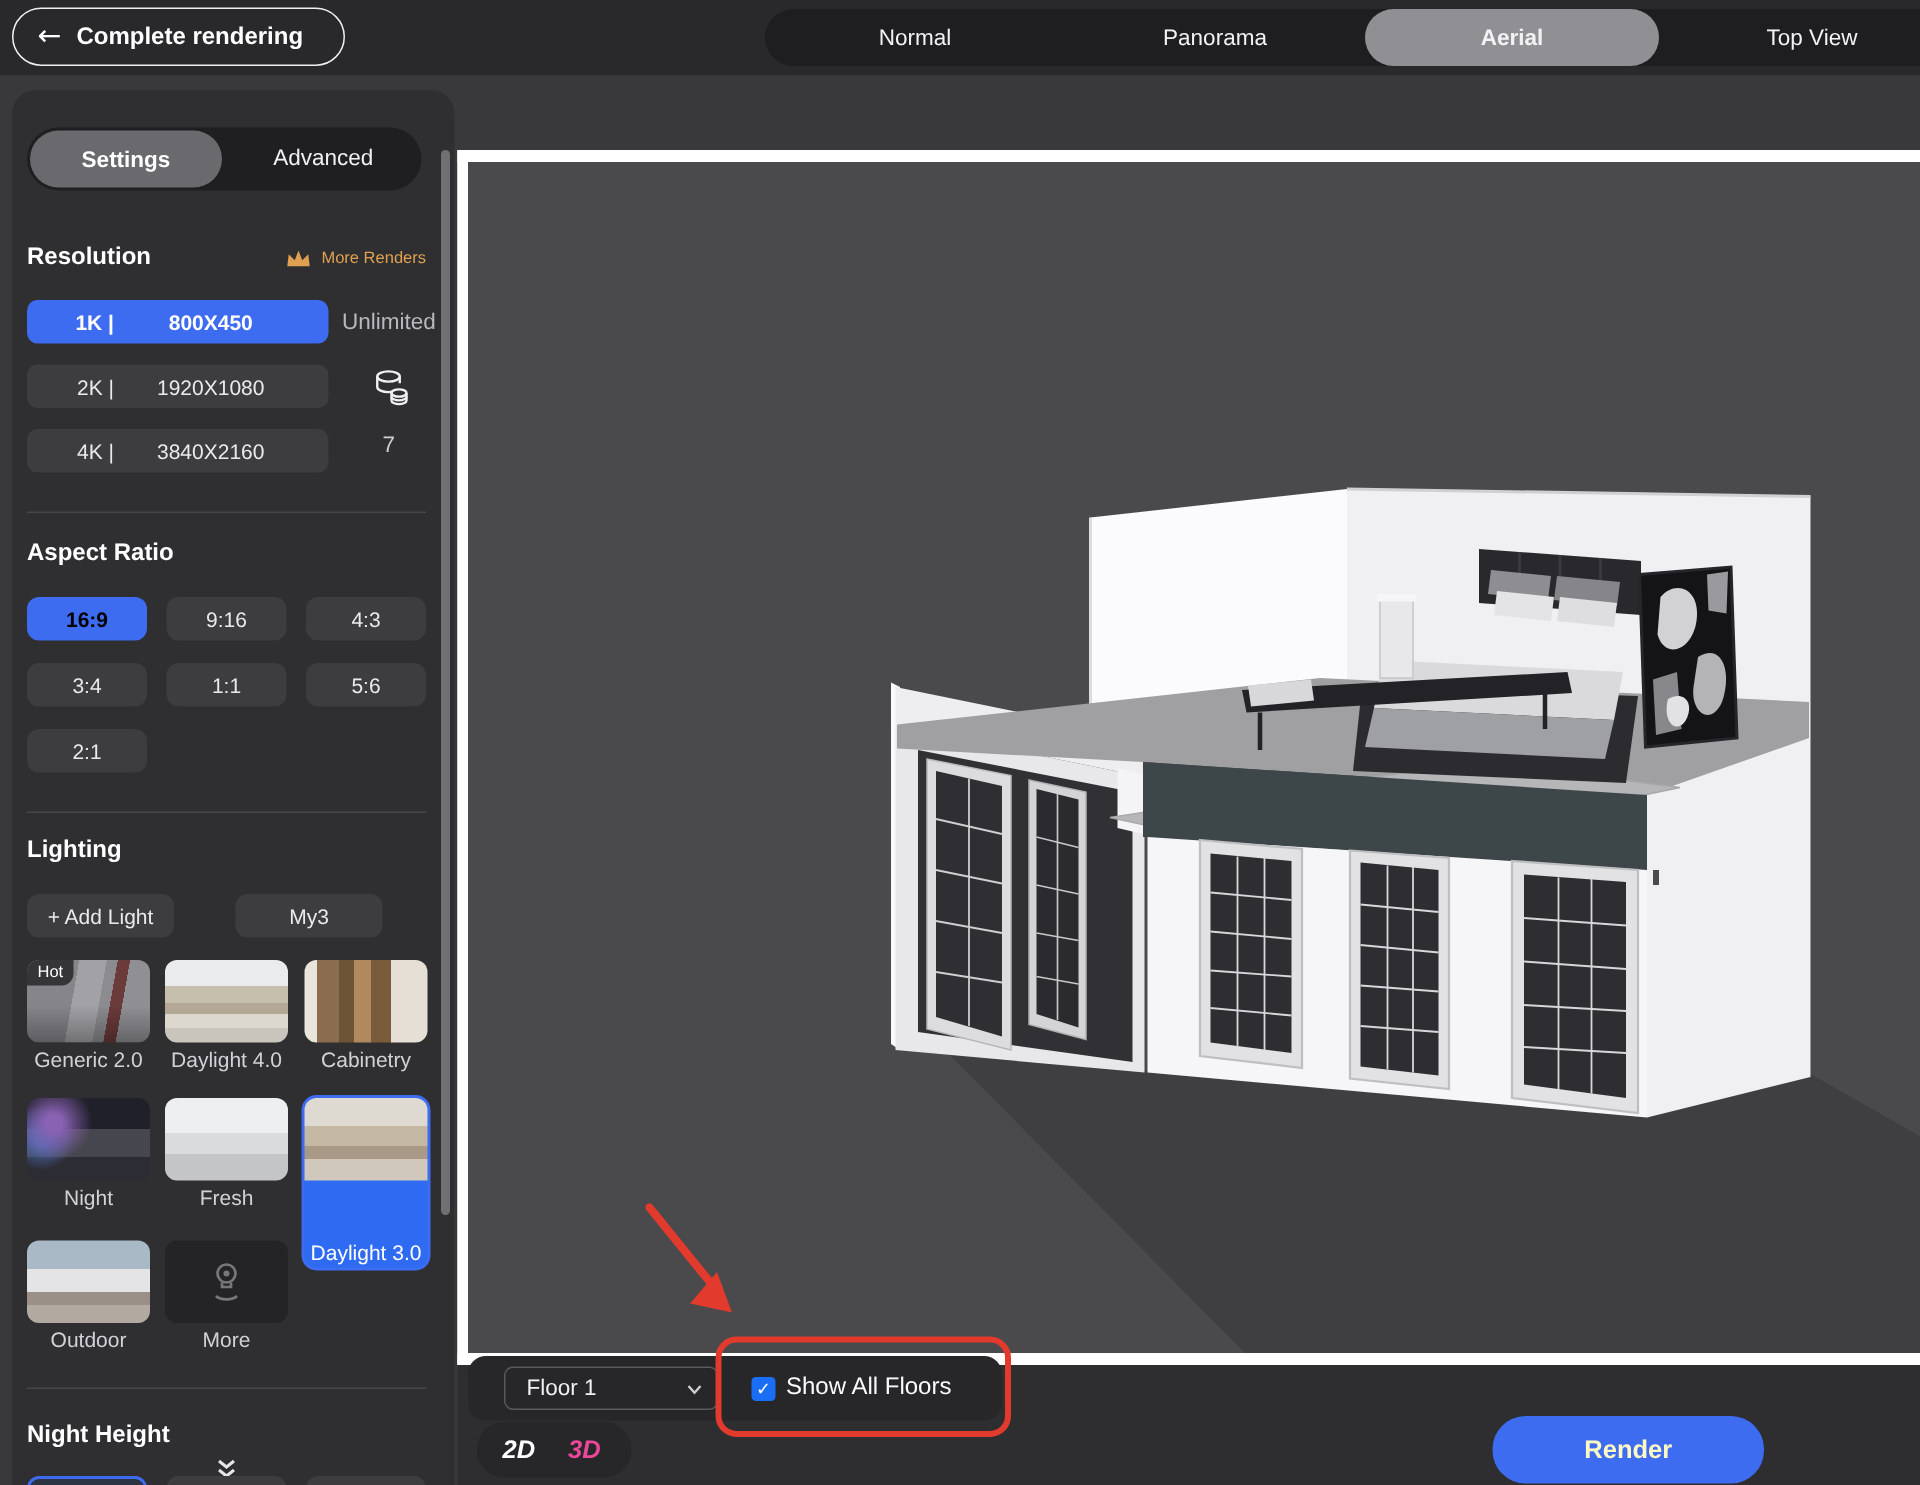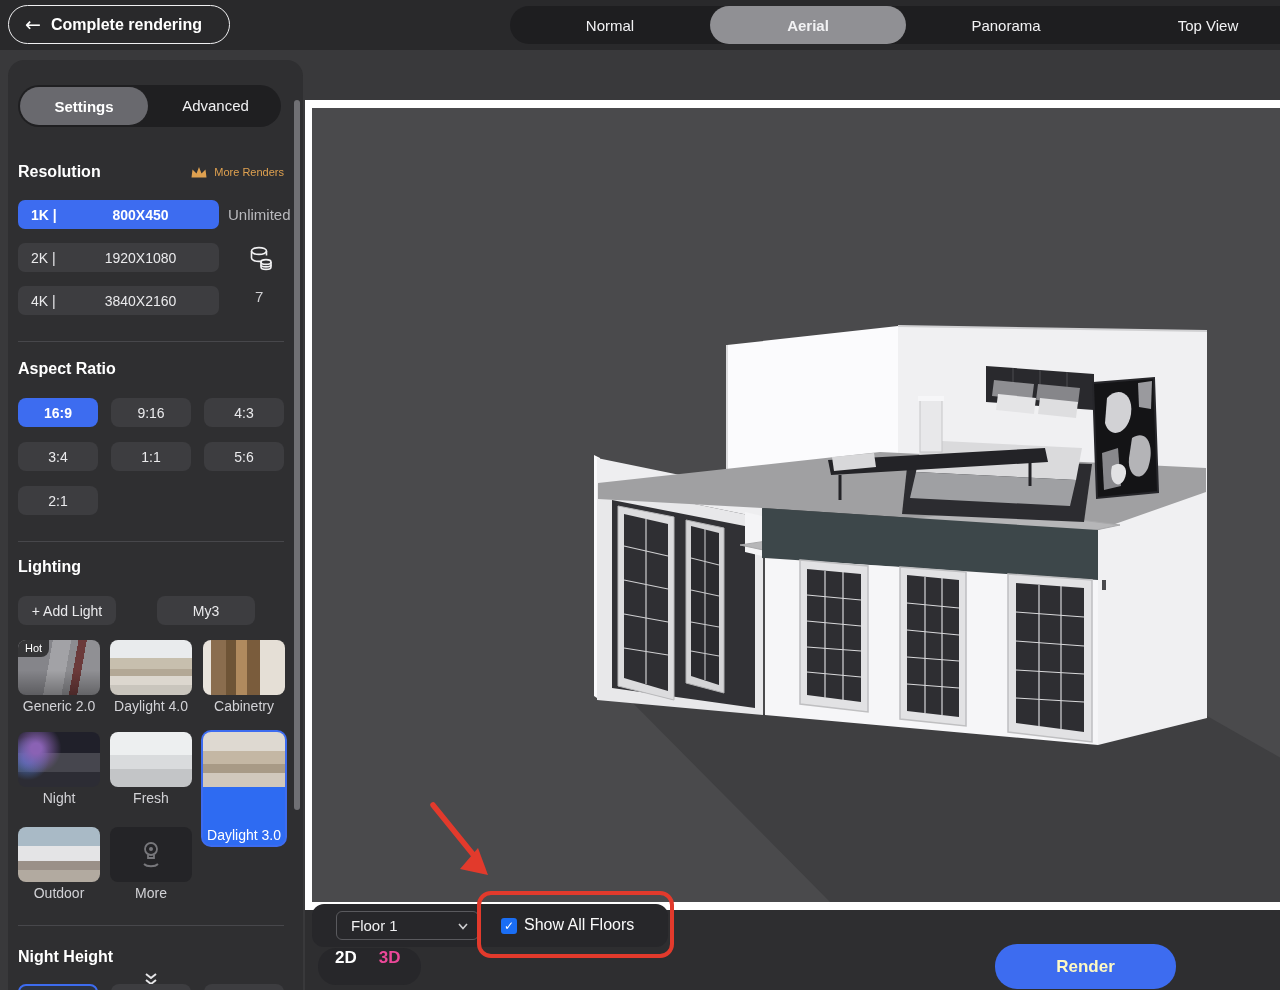--- a/index.html
+++ b/index.html
@@ -29,30 +29,30 @@
   .seg-alt { position:absolute; right:0; top:0; width:131px; height:40px; display:flex; align-items:center;
     justify-content:center; color:#f0f0f2; font-size:15px; cursor:pointer; }
 
   .sec-title { position:absolute; left:10px; color:#fff; font-weight:bold; font-size:16px; }
   .divider { position:absolute; left:10px; width:266px; height:1px; background:#47474b; }
 
   .more-renders { position:absolute; top:105px; right:19px; display:flex; align-items:center; gap:6px;
     color:#dfa150; font-size:11px; cursor:pointer; }
   .res-pill { position:absolute; left:10px; width:201px; height:29px; border-radius:7px; background:#3d3d40;
     display:flex; align-items:center; color:#eaeaec; font-size:14px; cursor:pointer; }
-  .res-pill .tier { padding-left:13px; width:58px; }
+  .res-pill .tier { padding-left:27px; width:58px;text-align:right; }
   .res-pill .size { flex:1; text-align:center; padding-right:14px; }
   .res-pill.sel { background:#3d6cf0; color:#fff; font-weight:bold; }
   .res-note { position:absolute; left:220px; top:146px; color:#b9b9bd; font-size:15px; white-space:nowrap; }
   .db-icon { position:absolute; left:241px; top:185px; }
   .res-credits { position:absolute; left:247px; top:228px; color:#cfcfd2; font-size:15px; }
 
   .ar-pill { position:absolute; width:80px; height:29px; border-radius:8px; background:#3d3d40; color:#eaeaec;
     font-size:14px; display:flex; align-items:center; justify-content:center; cursor:pointer; }
-  .ar-pill.sel { background:#3d6cf0; color:#ffffff; font-weight:bold; }
+  .ar-pill.sel { background:#3d6cf0; color:#000000; font-weight:bold; }
 
   .light-btn { position:absolute; width:98px; height:29px; border-radius:8px; background:#3d3d40; color:#eaeaec;
     font-size:14px; display:flex; align-items:center; justify-content:center; cursor:pointer; }
 
   .preset { position:absolute; width:82px; cursor:pointer; }
   .thumb { width:82px; height:55px; border-radius:8px; position:relative; overflow:hidden; }
   .preset-label { margin-top:3px; text-align:center; color:#d2d2d6; font-size:14px; white-space:nowrap; }
   .preset.sel { width:86px; border:2px solid #3d6cf0; border-radius:10px; background:#2e6bf2; margin-left:-2px; margin-top:-2px; }
   .preset.sel .thumb { width:82px; border-radius:8px 8px 0 0; }
   .preset.sel .preset-label { color:#fff; padding-bottom:2px;margin-top:40px; }
@@ -83,21 +83,21 @@
   
   .floor-wrap { position:absolute; left:312px; top:904px; width:356px; height:43px; background:#27272a;
     border-radius:12px; z-index:10; }
   .floor-select { position:absolute; left:24px; top:7px; width:143px; height:29px; border:1.5px solid #5a5a5e;
     border-radius:6px; display:flex; align-items:center; color:#f0f0f2; font-size:15px; padding-left:14px; cursor:pointer; }
   .floor-select svg { position:absolute; right:10px; top:11px; }
   .sa-check { position:absolute; left:189px; top:14px; width:16px; height:16px; background:#1a6ef5; border-radius:3px;
     color:#fff; font-size:12px; line-height:16px; text-align:center; font-family:"DejaVu Sans",sans-serif; cursor:pointer; }
   .sa-label { position:absolute; left:212px; top:12px; color:#fafafa; font-size:16px; cursor:pointer; }
   .mode-pill { position:absolute; left:318px; top:948px; width:103px; height:37px; background:#27272a;
-    border-radius:18px; display:flex; z-index:10; }
+    border-radius:18px; display:flex; align-items:center; z-index:10;font-style:italic; }
   .mode-2d { margin-left:17px; color:#fff; font-size:17px; font-weight:bold; cursor:pointer; }
   .mode-3d { margin-left:22px; color:#ec4899; font-size:17px; font-weight:bold; cursor:pointer; }
 
   .render-btn { position:absolute; left:995px; top:944px; width:181px; height:45px; background:#3d6cf0;
     border-radius:22px; display:flex; align-items:center; justify-content:center; color:#fef9c3; font-size:17px;
     font-weight:bold; z-index:10; cursor:pointer; }
 
   
   .anno-box { position:absolute; left:477px; top:891px; width:197px; height:67px; border:4px solid #e23a2c;
     border-radius:14px; z-index:15; pointer-events:none; }
@@ -238,22 +238,22 @@
 
 <div class="bottom-bar"></div>
 
 <div class="header">
   <div class="back-btn">
     <span class="back-arrow">←</span>
     <span class="back-label">Complete rendering</span>
   </div>
   <div class="view-tabs">
     <div class="view-tab" style="width:200px">Normal</div>
+    <div class="view-tab" style="width:200px">Panorama</div>
     <div class="view-tab sel" style="width:196px">Aerial</div>
-    <div class="view-tab" style="width:200px">Panorama</div>
     <div class="view-tab" style="width:204px">Top View</div>
   </div>
 </div>
 
 <div class="sidebar">
 
   <div class="seg">
     <div class="seg-sel">Settings</div>
     <div class="seg-alt">Advanced</div>
   </div>

